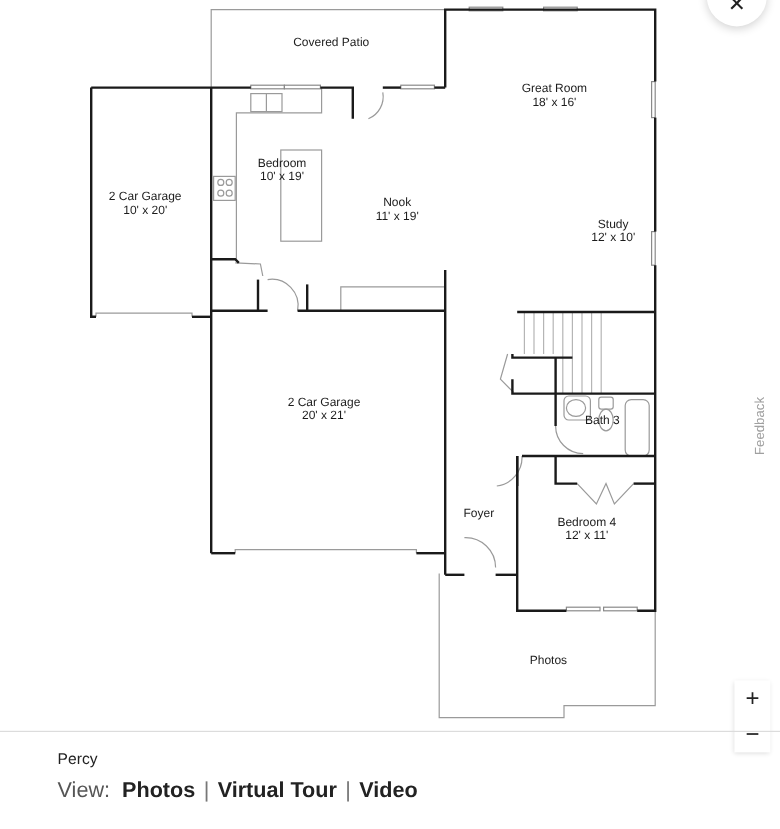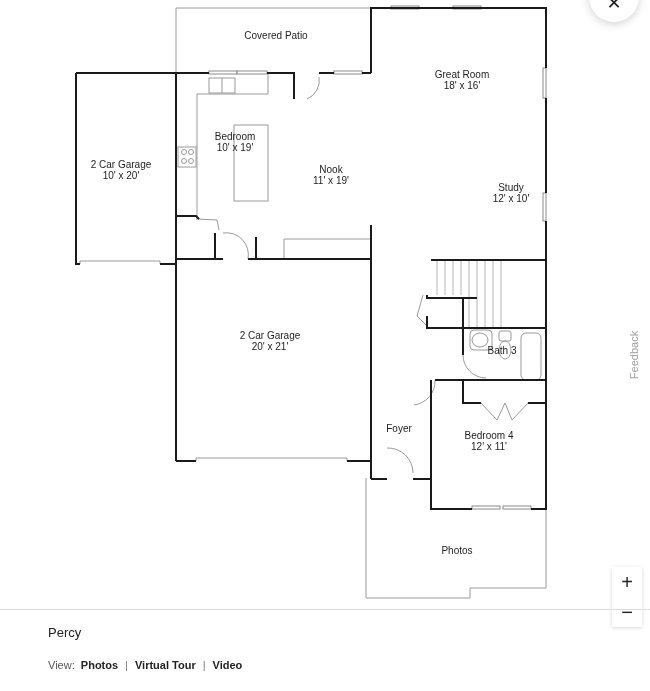--- a/index.html
+++ b/index.html
@@ -9,23 +9,23 @@
   .lbl { position:absolute; font-size:10px; color:#1c1c1c; text-align:center; line-height:11px; transform:translateX(-50%); white-space:nowrap; }
   .lbl .dim { display:block; }
   .close-btn { position:absolute; left:589px; top:-28px; width:50px; height:50px; border-radius:50%; background:#fff; box-shadow:0 2px 8px rgba(0,0,0,0.18); display:flex; align-items:flex-end; justify-content:center; cursor:pointer; }
   .close-btn span { font-size:18px; line-height:18px; margin-bottom:10px; color:#222; font-weight:bold; }
   .feedback { position:absolute; left:625px; top:326px; width:18px; height:58px; }
   .feedback span { position:absolute; left:50%; top:50%; transform:translate(-50%,-50%) rotate(-90deg); font-size:11px; color:#a0a0a0; white-space:nowrap; }
   .zoom-ctrl { position:absolute; left:612px; top:567px; width:30px; height:60px; background:#fff; box-shadow:0 1px 4px rgba(0,0,0,0.15); }
   .zoom-ctrl div { height:30px; display:flex; align-items:center; justify-content:center; font-size:20px; color:#222; cursor:pointer; }
   .divider { position:absolute; left:0; top:609px; width:650px; height:1px; background:#dcdcdc; }
   .info { position:absolute; left:48px; top:625px; }
-  .info .name { font-size:13px; color:#222; font-weight:500; margin-bottom:19px; }
+  .info .name { font-size:13px; color:#222; font-weight:500; margin-bottom:8px; }
   .info .stats { font-size:12.5px; color:#555; margin-bottom:8px; }
-  .info .links { font-size:11px; color:#555; }
+  .info .links { font-size:18px; color:#555; }
   .info .links a { color:#222; font-weight:bold; text-decoration:none; cursor:pointer; }
   .info .sep { color:#777; margin:0 7px; }
 </style>
 </head>
 <body>
 
 <div class="plan">
   <svg width="650" height="605" viewBox="0 0 650 605">
 
     <g fill="none" stroke="#9a9a9a" stroke-width="1">

